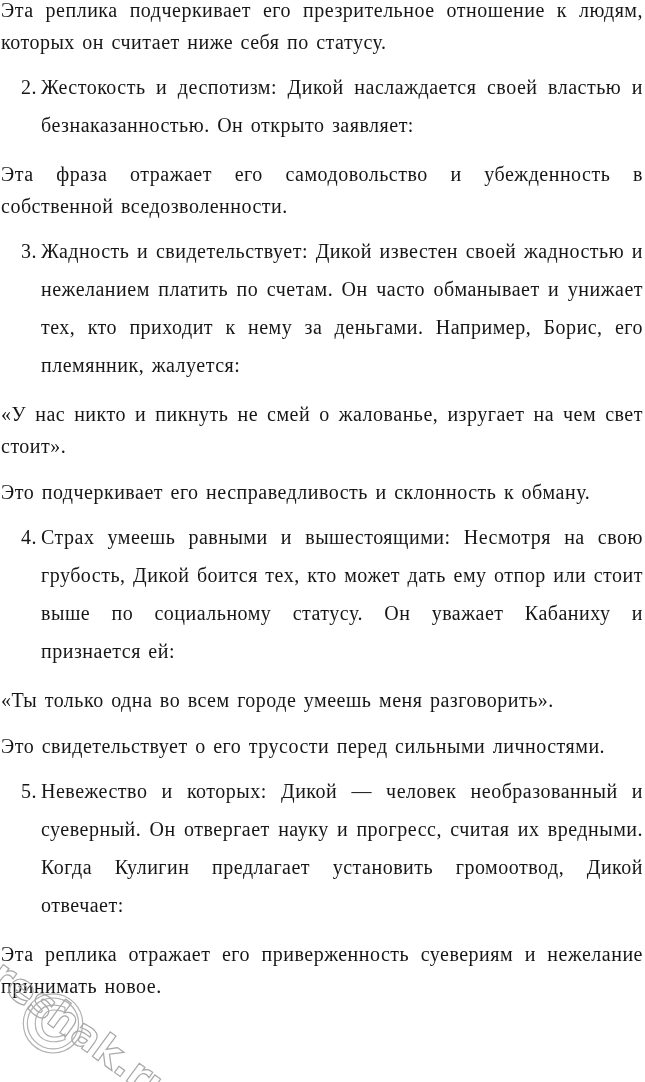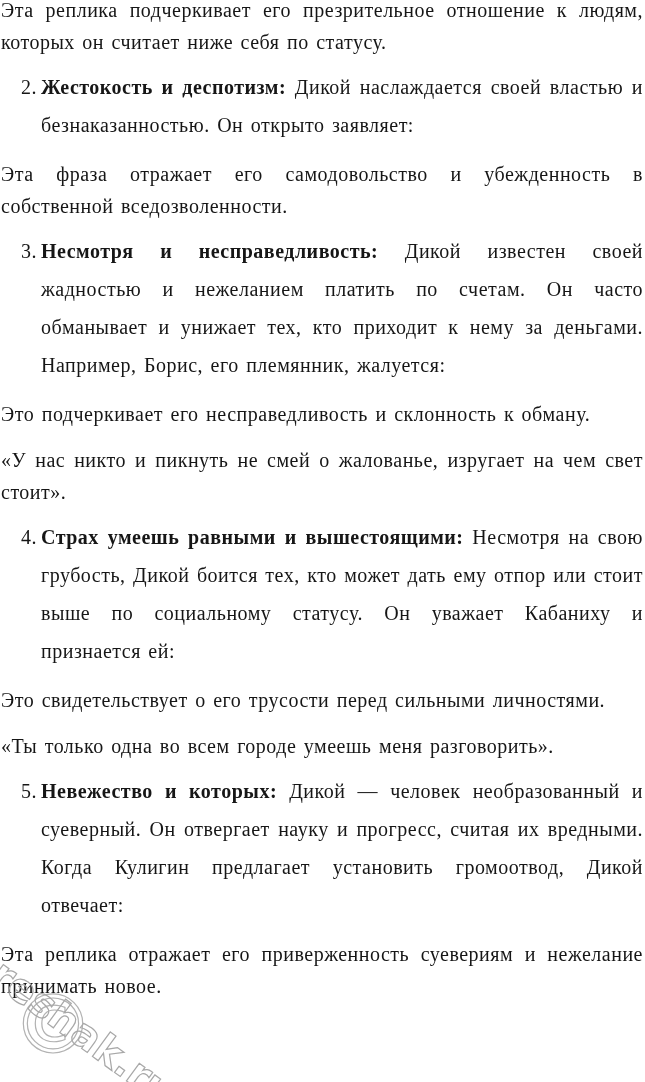--- a/index.html
+++ b/index.html
@@ -42,21 +42,21 @@
     padding-left: 40px;
     letter-spacing: 0.5px;
     word-spacing: 2px;
   }
   .li-num {
     position: absolute;
     left: 20px;
     top: 0;
   }
   .li-heading {
-    font-weight: bold;
+    font-weight: normal;
   }
   
   .watermark {
     position: absolute;
     left: 0;
     top: 944px;
     width: 260px;
     height: 140px;
     z-index: 2;
     pointer-events: none;
@@ -96,34 +96,34 @@
   <p class="para first">Эта реплика подчеркивает его презрительное отношение к людям, которых он считает ниже себя по статусу.</p>
 
   <div class="li-item">
     <span class="li-num">2.</span><span class="li-heading">Жестокость и деспотизм:</span><span> Дикой наслаждается своей властью и безнаказанностью. Он открыто заявляет:</span>
   </div>
 
 
   <p class="para">Эта фраза отражает его самодовольство и убежденность в собственной вседозволенности.</p>
 
   <div class="li-item">
-    <span class="li-num">3.</span><span class="li-heading">Несмотря и несправедливость:</span><span> Дикой известен своей жадностью и нежеланием платить по счетам. Он часто обманывает и унижает тех, кто приходит к нему за деньгами. Например, Борис, его племянник, жалуется:</span>
+    <span class="li-num">3.</span><span class="li-heading">Жадность и свидетельствует:</span><span> Дикой известен своей жадностью и нежеланием платить по счетам. Он часто обманывает и унижает тех, кто приходит к нему за деньгами. Например, Борис, его племянник, жалуется:</span>
   </div>
 
+  <p class="para">«У нас никто и пикнуть не смей о жалованье, изругает на чем свет стоит».</p>
+
   <p class="para">Это подчеркивает его несправедливость и склонность к обману.</p>
-
-  <p class="para">«У нас никто и пикнуть не смей о жалованье, изругает на чем свет стоит».</p>
 
   <div class="li-item">
     <span class="li-num">4.</span><span class="li-heading">Страх умеешь равными и вышестоящими:</span><span> Несмотря на свою грубость, Дикой боится тех, кто может дать ему отпор или стоит выше по социальному статусу. Он уважает Кабаниху и признается ей:</span>
   </div>
 
+  <p class="para">«Ты только одна во всем городе умеешь меня разговорить».</p>
+
   <p class="para">Это свидетельствует о его трусости перед сильными личностями.</p>
-
-  <p class="para">«Ты только одна во всем городе умеешь меня разговорить».</p>
 
   <div class="li-item">
     <span class="li-num">5.</span><span class="li-heading">Невежество и которых:</span><span> Дикой — человек необразованный и суеверный. Он отвергает науку и прогресс, считая их вредными. Когда Кулигин предлагает установить громоотвод, Дикой отвечает:</span>
   </div>
 
 
   <p class="para">Эта реплика отражает его приверженность суевериям и нежелание принимать новое.</p>
 
 </div>
 

